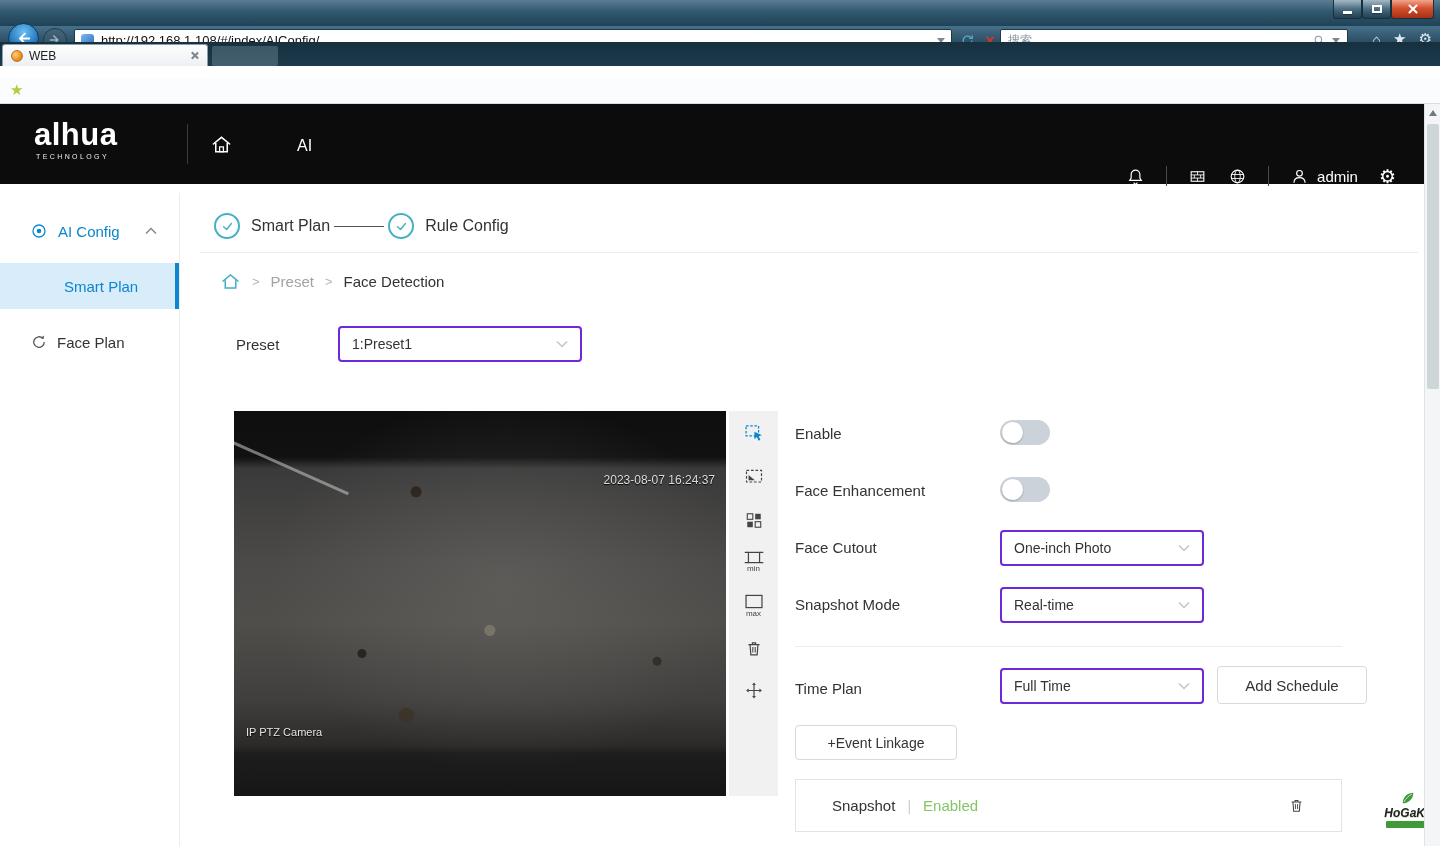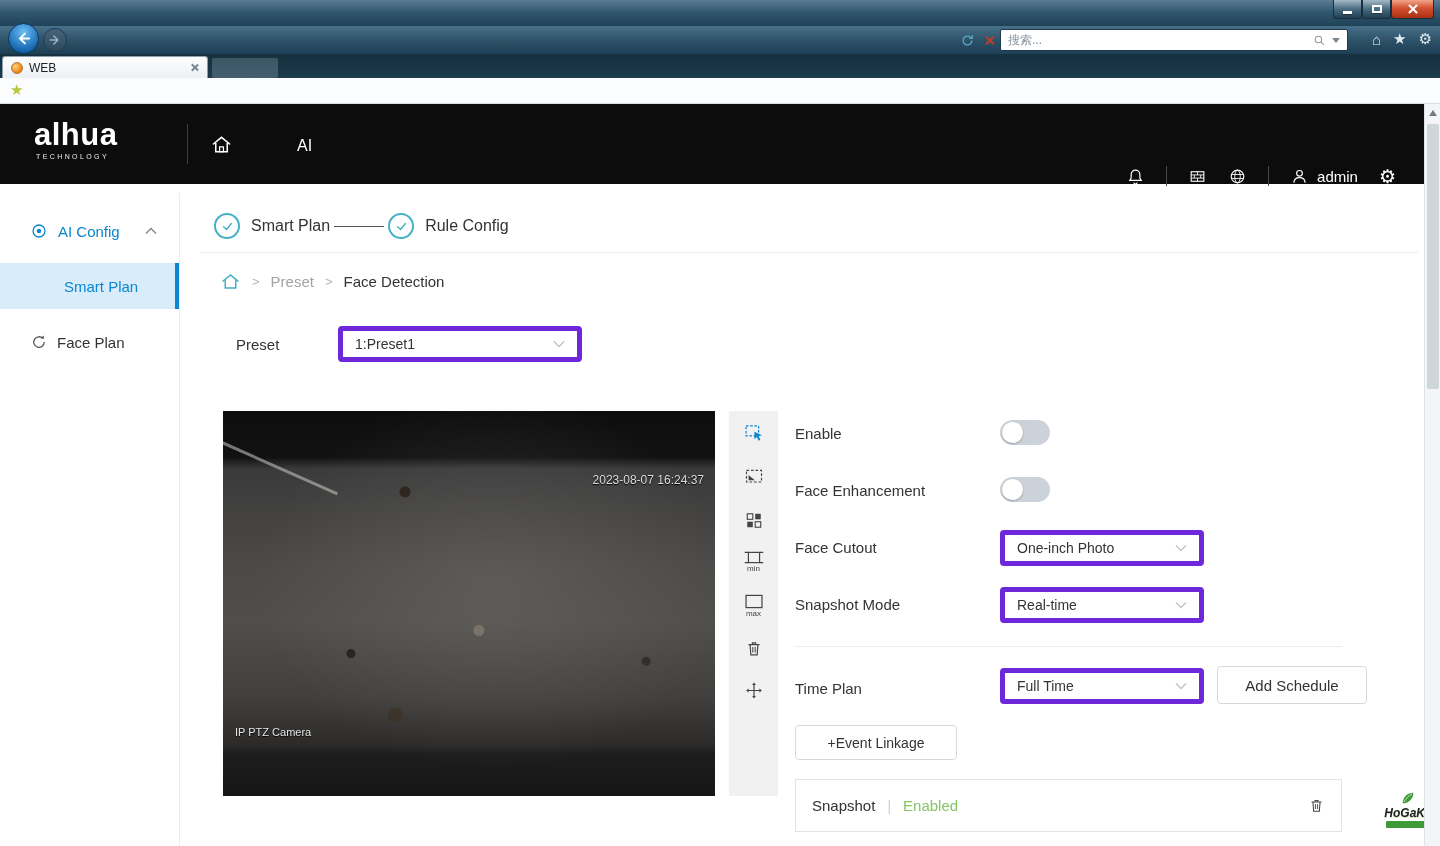--- a/index.html
+++ b/index.html
@@ -39,21 +39,21 @@
   .stop-x::before,.stop-x::after{content:"";position:absolute;left:4.5px;top:0;width:2px;height:11px;background:#c23b2e;border-radius:1px;}
   .stop-x::before{transform:rotate(45deg);} .stop-x::after{transform:rotate(-45deg);}
   .searchbox{position:absolute;left:1000px;top:3px;width:348px;height:22px;background:#fff;
     border:1px solid #1d3a4c;border-radius:2px;display:flex;align-items:center;padding:0 7px;}
   .search-text{color:#8a959e;font-size:12px;}
   .search-tail{margin-left:auto;display:flex;align-items:center;gap:6px;}
   .nav-right-icons{position:absolute;right:8px;top:4px;display:flex;align-items:center;gap:12px;
     color:#dfe9f0;font-size:15px;}
   .nav-right-icons span{cursor:pointer;}
 
-  .tabbar{position:absolute;top:54px;left:0;right:0;height:24px;
+  .tabbar{position:absolute;top:42px;left:0;right:0;height:24px;
     background:linear-gradient(180deg,#16303f,#1d3b4c);}
   .tab{position:absolute;left:2px;top:2px;width:206px;height:22px;
     background:linear-gradient(#fdfdfd,#edf1f4);border:1px solid #8aa0ae;border-bottom:none;
     border-radius:3px 3px 0 0;display:flex;align-items:center;padding:0 8px;gap:6px;cursor:pointer;}
   .tab-favicon{width:12px;height:12px;border-radius:50%;
     background:radial-gradient(circle at 35% 35%,#ffd27a,#f08c1e 60%,#c96a10);border:1px solid #b9743a;}
   .tab-title{font-size:12px;color:#222;}
   .tab-close{position:relative;margin-left:auto;width:9px;height:9px;cursor:pointer;}
   .tab-close::before,.tab-close::after{content:"";position:absolute;left:4px;top:0;width:1.6px;height:9px;background:#7a8791;}
   .tab-close::before{transform:rotate(45deg);} .tab-close::after{transform:rotate(-45deg);}
@@ -93,26 +93,26 @@
   .step-label{margin-left:11px;font-size:16px;color:#333;}
   .step-line{width:50px;height:0;border-top:1px solid #555;margin:0 4px;}
   .divider1{position:absolute;top:68px;left:20px;right:6px;height:1px;background:#ececec;}
   .breadcrumb{position:absolute;top:84px;left:40px;height:26px;display:flex;align-items:center;gap:11px;font-size:15px;}
   .bc-sep{color:#b5b5b5;font-size:13px;}
   .bc-dim{color:#a3a3a3;cursor:pointer;}
   .bc-cur{color:#333;}
   .bc-home{display:flex;cursor:pointer;}
 
   .plabel{position:absolute;font-size:15px;color:#333;}
-  .select{border:5px solid #6d28d9;border-radius:4px;background:#fff;display:flex;align-items:center;
+  .select{border:2px solid #6d28d9;border-radius:4px;background:#fff;display:flex;align-items:center;
     padding:0 12px;font-size:14px;color:#333;cursor:pointer;position:absolute;}
   .sel-chev{margin-left:auto;display:flex;}
   .preset-select{top:142px;left:158px;width:244px;height:36px;}
 
-  .video{position:absolute;left:43px;top:227px;width:492px;height:385px;overflow:hidden;cursor:crosshair;
+  .video{position:absolute;left:54px;top:227px;width:492px;height:385px;overflow:hidden;cursor:crosshair;
     background:
       radial-gradient(circle at 37% 21%, rgba(45,38,30,.95) 0 5px, transparent 6px),
       radial-gradient(circle at 26% 63%, rgba(35,30,25,.85) 0 4px, transparent 5px),
       radial-gradient(circle at 52% 57%, rgba(125,118,108,.9) 0 5px, transparent 6px),
       radial-gradient(circle at 86% 65%, rgba(40,35,30,.7) 0 4px, transparent 5px),
       radial-gradient(circle at 35% 79%, rgba(60,50,40,.85) 0 7px, transparent 8px),
       radial-gradient(ellipse at 55% 45%, rgba(130,128,124,.30), transparent 62%),
       linear-gradient(180deg,#0e0e0e 0%,#111 12%,#3a3a3a 15%,#4c4a48 40%,#504e4b 55%,#413f3d 75%,#2b2a29 87%,#1d1d1d 89%,#161616 100%);}
   .vid-streak{position:absolute;left:-10px;top:55px;width:130px;height:3px;background:rgba(205,203,198,.55);transform:rotate(24deg);}
   .vid-ts{position:absolute;right:11px;top:62px;font-size:12px;color:#ddd;text-shadow:0 1px 1px #000;}
@@ -127,21 +127,21 @@
     background:#fff;box-shadow:0 1px 2px rgba(0,0,0,.25);}
   .sel-cutout{top:346px;left:820px;width:204px;height:36px;}
   .sel-snapmode{top:403px;left:820px;width:204px;height:36px;}
   .sel-timeplan{top:484px;left:820px;width:204px;height:36px;gap:30px;}
   .divider2{position:absolute;top:462px;left:615px;width:547px;height:1px;background:#ececec;}
   .btn{position:absolute;border:1px solid #d6d9de;border-radius:4px;background:#fff;color:#333;
     font-size:15px;display:flex;align-items:center;justify-content:center;cursor:pointer;}
   .btn-schedule{left:1037px;top:482px;width:150px;height:38px;}
   .btn-linkage{left:615px;top:541px;width:162px;height:35px;font-size:14px;}
   .linkrow{position:absolute;left:615px;top:595px;width:547px;height:53px;border:1px solid #e3e3e3;
-    display:flex;align-items:center;padding:0 16px;gap:12px;background:#fff;}
+    display:flex;align-items:center;padding:0 36px;gap:12px;background:#fff;}
   .lr-name{font-size:15px;color:#333;}
   .lr-sep{color:#ccc;font-size:14px;}
   .lr-status{font-size:15px;color:#84c566;}
   .lr-trash{margin-left:auto;display:flex;cursor:pointer;}
 
   .watermark{position:absolute;right:3px;top:686px;width:58px;display:flex;flex-direction:column;align-items:center;}
   .wm-text{font-size:12px;font-weight:bold;font-style:italic;color:#222;text-shadow:0 1px 0 #cfe4c5;}
   .wm-bar{width:44px;height:7px;background:#3f9b38;border-radius:1px;margin-top:1px;}
 
   .pg-scroll{position:absolute;right:0;top:0;width:16px;height:742px;background:#f3f5f6;border-left:1px solid #dfe3e6;}
@@ -172,20 +172,27 @@
     <div class="nav-back">
       <svg width="17" height="17" viewBox="0 0 24 24">
           <path d="M14 5 L7 12 L14 19 M7 12 H20" fill="none" stroke="#fff" stroke-width="2.6" stroke-linecap="round" stroke-linejoin="round"></path>
         </svg>
     </div>
     <div class="nav-fwd">
       <svg width="14" height="14" viewBox="0 0 24 24">
           <path d="M10 5 L17 12 L10 19 M4 12 H17" fill="none" stroke="#9fb3c0" stroke-width="2.6" stroke-linecap="round" stroke-linejoin="round"></path>
         </svg>
     </div>
+    <div class="addressbar">
+      <span class="favicon"></span>
+      <span class="url">http://192.168.1.108/#/index/AIConfig/</span>
+      <span class="addr-tail">
+        <span class="tri-down"></span>
+      </span>
+    </div>
     <div class="nav-after">
       <svg width="15" height="15" viewBox="0 0 24 24" style="cursor:pointer">
           <path d="M19 12a7 7 0 1 1-2.05-4.95" fill="none" stroke="#57a8c8" stroke-width="2.2"></path>
           <path d="M19.6 3.6 V8.4 H14.8" fill="none" stroke="#57a8c8" stroke-width="2.2"></path>
         </svg>
       <span class="stop-x"></span>
     </div>
     <div class="searchbox">
       <span class="search-text">搜索...</span>
       <span class="search-tail">

